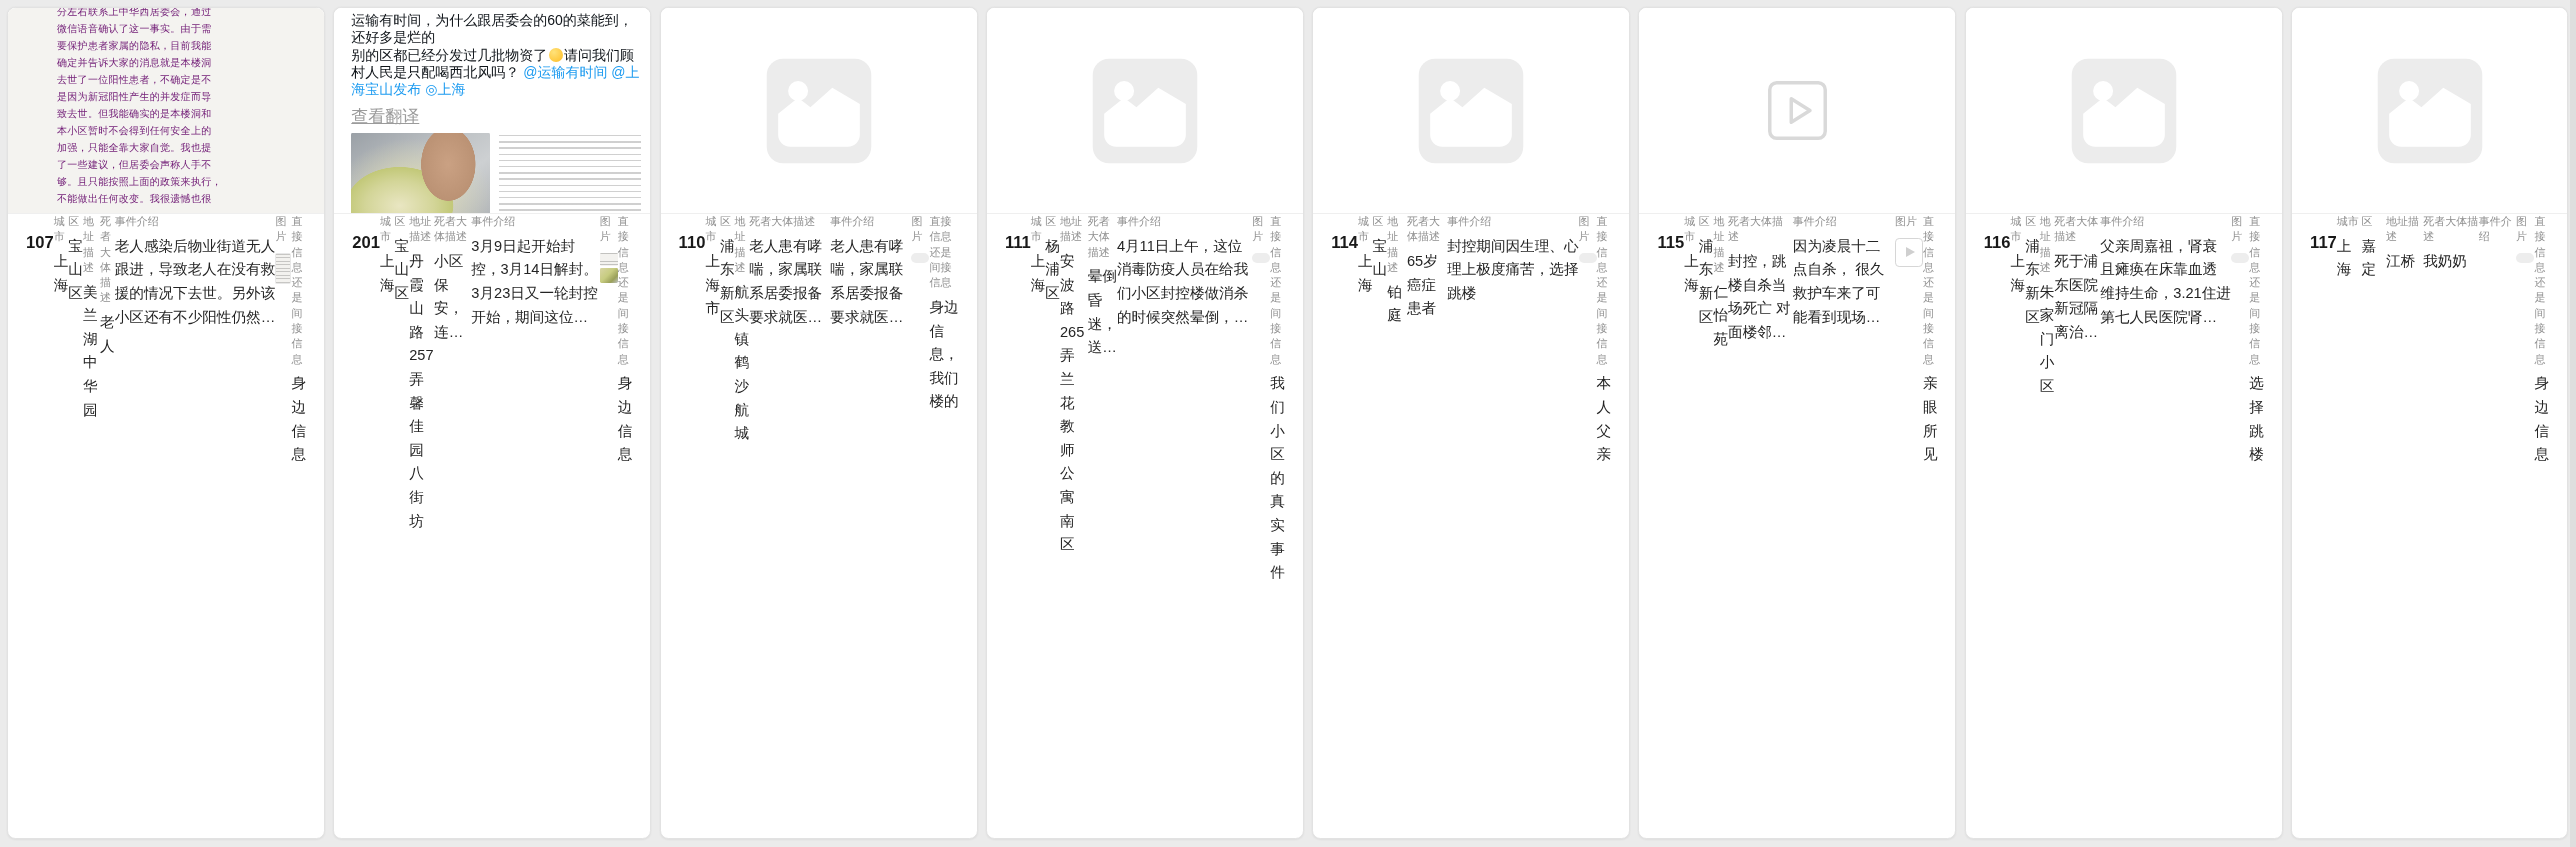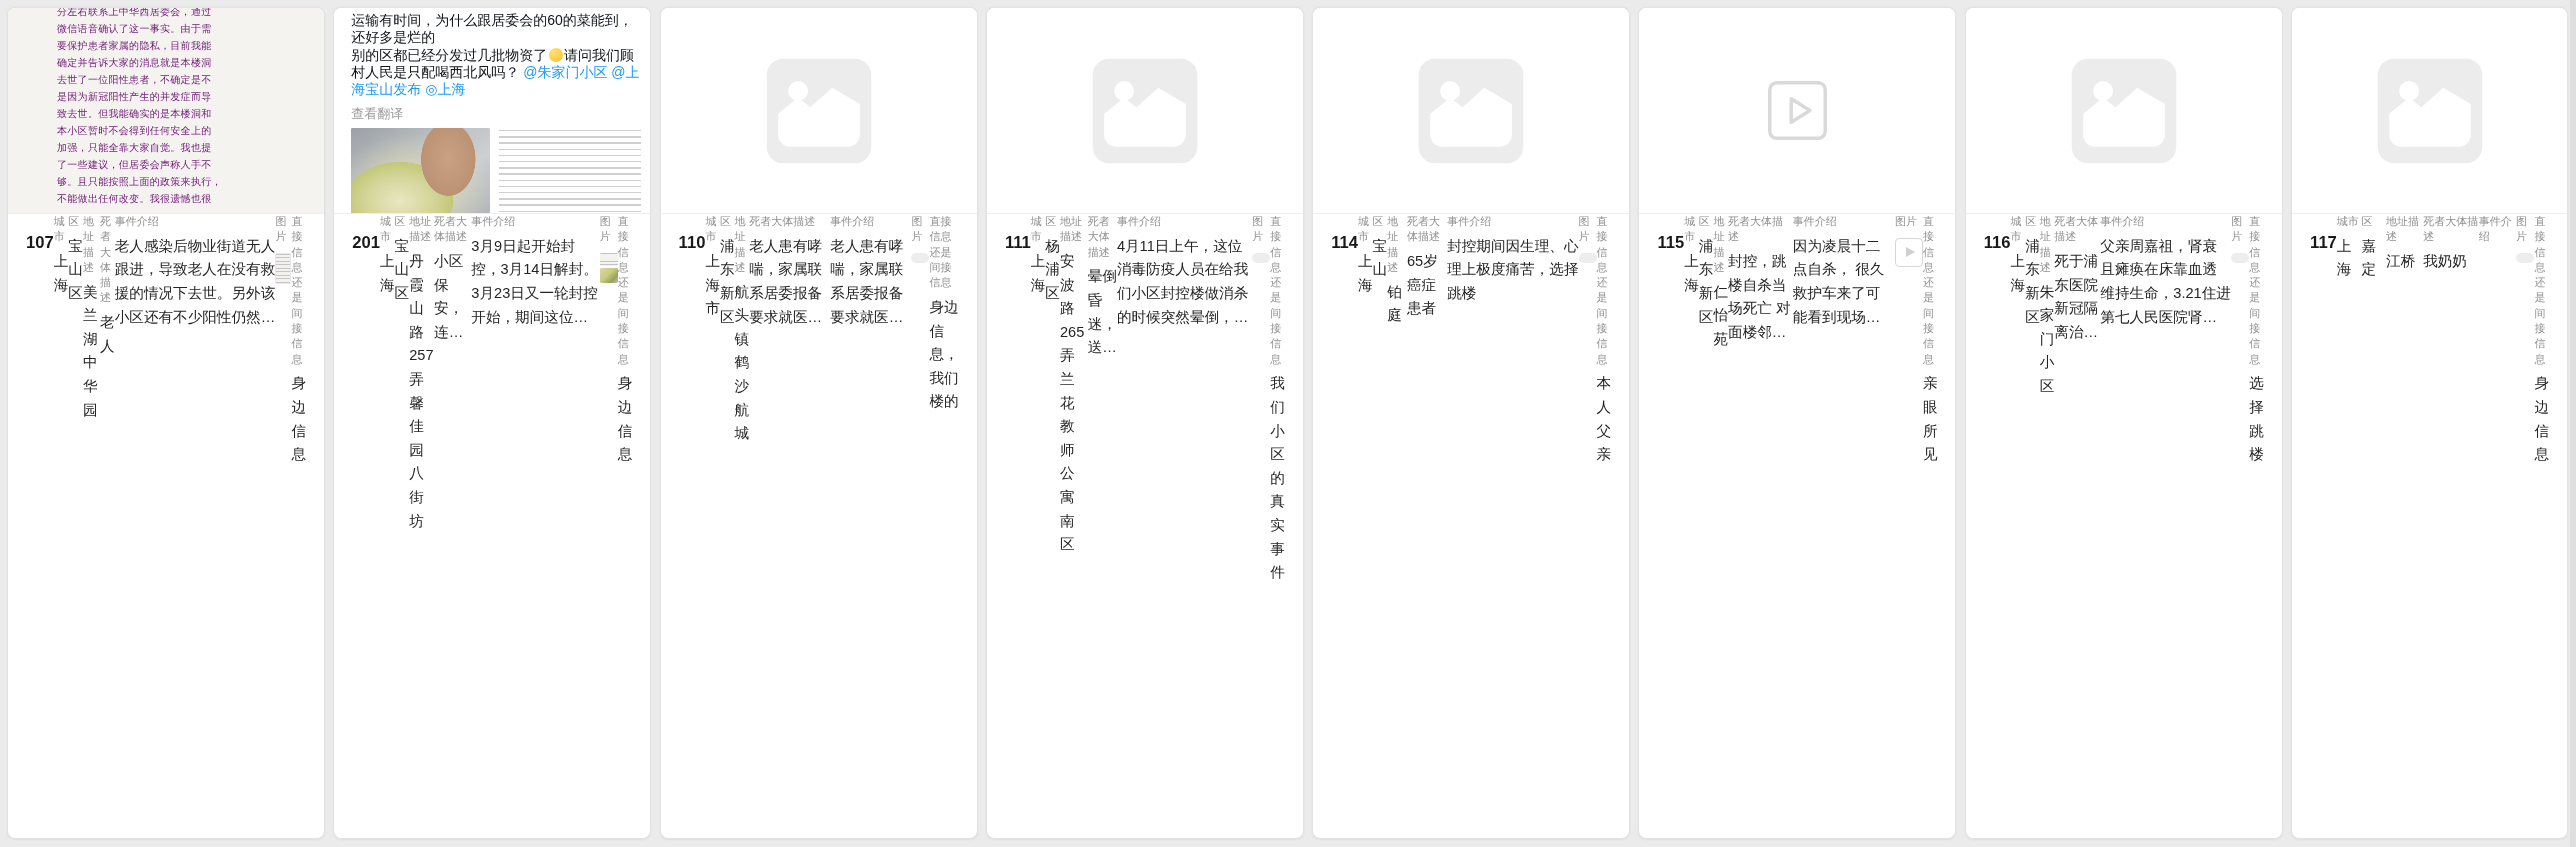--- a/index.html
+++ b/index.html
@@ -34,21 +34,21 @@
   }
   
   .tweet{position:absolute;inset:0;background:#fff;padding:4.2px 9.7px 0 9px;margin-left:8px;}
   .tweet-text{margin:0;font-size:14px;line-height:17.3px;color:#0f1419;white-space:pre-line;}
   .t-link{color:#1d9bf0;}
   .emoji-cry{
     display:inline-block;width:14px;height:14px;border-radius:50%;
     background:radial-gradient(circle at 35% 30%,#ffe27a,#ffc83d 70%,#f5a623);
     vertical-align:-2.1px;margin:0 1.4px;
   }
-  .translate{margin-top:6.2px;font-size:13px;color:#9b9b9b;}
+  .translate{margin-top:6.2px;font-size:17px;color:#9b9b9b;text-decoration:underline;}
   .media-row{display:flex;margin-top:5.5px;}
   .cabbage{
     flex:none;width:139px;height:104px;border-radius:1.4px;
     background-color:#b9bdc0;
     background-image:
       radial-gradient(ellipse 49px 66px at 70% 30%,#caa183 0%,#bb9274 55%,rgba(0,0,0,0) 56%),
       radial-gradient(ellipse 76px 55px at 35% 70%,#e9e6c2 0%,#d3d598 45%,#c2c878 70%,rgba(0,0,0,0) 71%),
       radial-gradient(ellipse 104px 76px at 45% 60%,#dedbb0 0%,rgba(0,0,0,0) 75%),
       linear-gradient(145deg,#9aa0a6 0%,#bcc0c3 35%,#cdd0d2 60%,#a9adb0 100%);
   }
@@ -151,21 +151,21 @@
         <div class="lbl">直接信息还是间接信息</div>
         <div class="val">身边信息</div>
       </div>
     </div>
   </div>
 
   <div class="card">
     <div class="media">
       <div class="tweet">
         <p class="tweet-text"><span>运输有时间，为什么跟居委会的60的菜能到，还好多是烂的
-别的区都已经分发过几批物资了</span><span class="emoji-cry"></span><span>请问我们顾村人民是只配喝西北风吗？ </span><span class="t-link">@朱家门小区</span><span> </span><span class="t-link">@上海宝山发布</span><span> </span><span class="t-link">◎上海</span></p>
+别的区都已经分发过几批物资了</span><span class="emoji-cry"></span><span>请问我们顾村人民是只配喝西北风吗？ </span><span class="t-link">@运输有时间</span><span> </span><span class="t-link">@上海宝山发布</span><span> </span><span class="t-link">◎上海</span></p>
         <div class="translate">查看翻译</div>
         <div class="media-row">
           <div class="cabbage"></div>
           <div class="textwall"></div>
         </div>
       </div>
     </div>
     <div class="card-body">
       <div class="card-id">201</div>
       <div class="f f-s">

